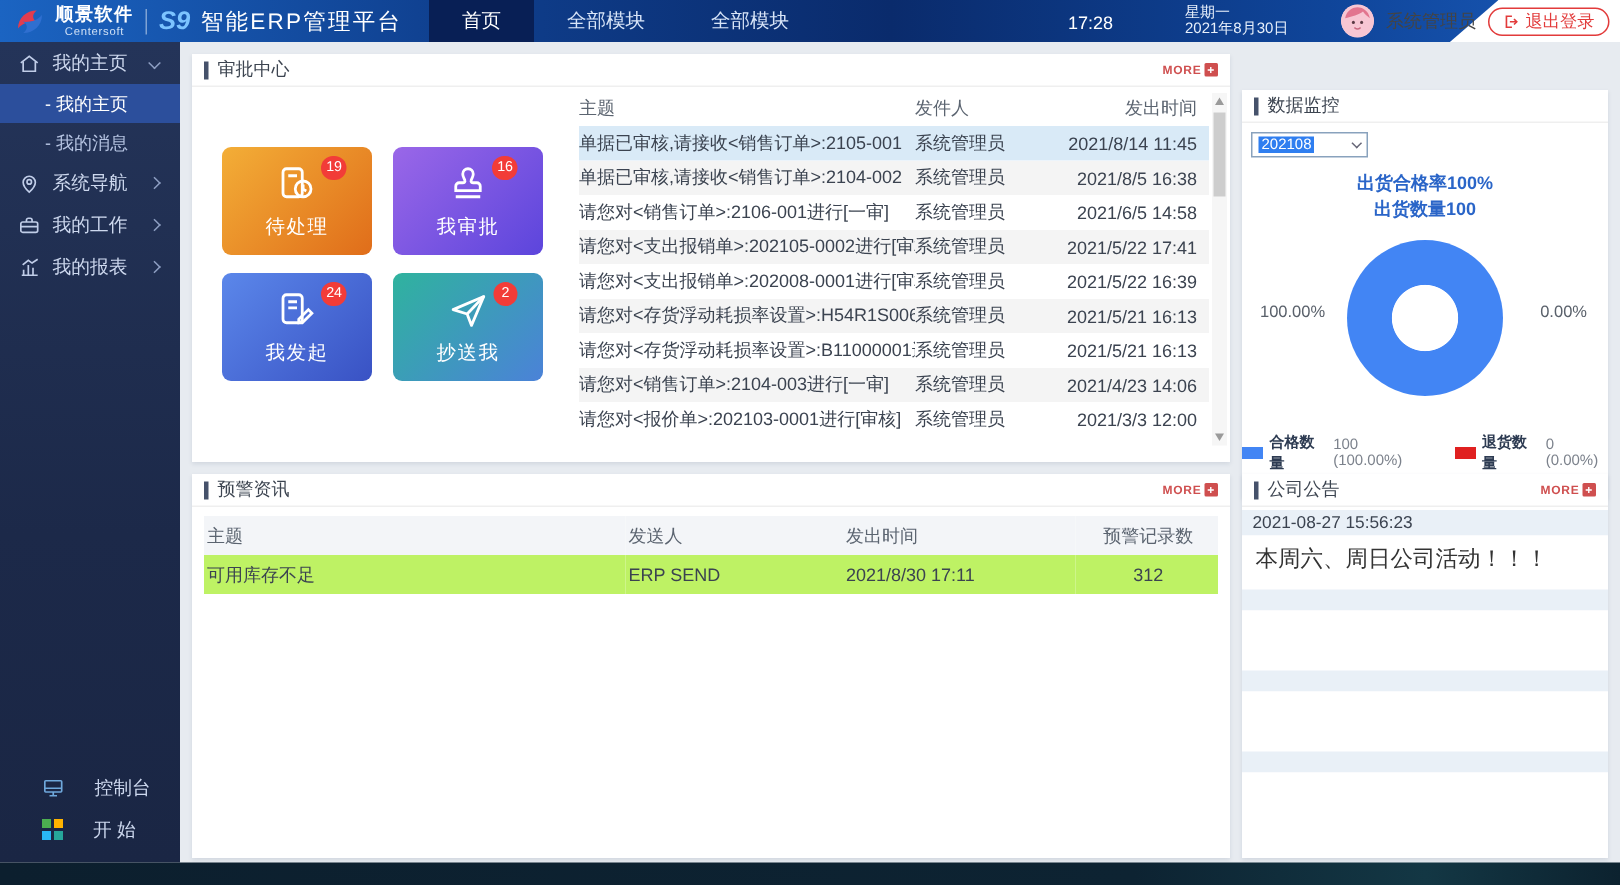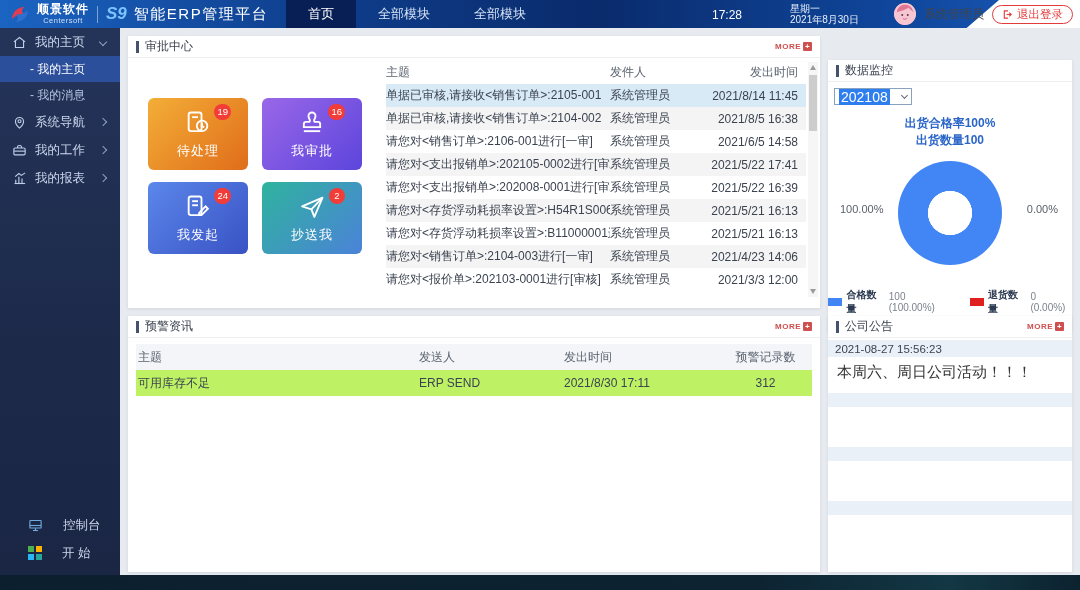--- a/index.html
+++ b/index.html
@@ -84,21 +84,21 @@
   .ac-table tbody tr.selected { background:#d9eaf7; }
   .vscroll { position:absolute; right:2px; top:4px; bottom:10px; width:10px; background:#f6f6f6; }
   .arr { position:absolute; left:2px; width:0; height:0; border-left:3px solid transparent; border-right:3px solid transparent; }
   .arr.up { top:3px; border-bottom:5px solid #9a9a9a; }
   .arr.down { bottom:3px; border-top:5px solid #9a9a9a; }
   .thumb { position:absolute; left:1px; top:13px; width:8px; height:56px; background:#cdcdcd; }
 
   
   .select { display:inline-flex; align-items:center; justify-content:space-between; width:78px; height:17px;
     border:1px solid #89a2bd; margin:6px 0 0 6px; background:#fff; padding:0 4px; cursor:pointer; }
-  .sel-val { background:#2f7ef0; color:#fff; font-size:14px; padding:0 2px; }
+  .sel-val { background:#2f7ef0; color:#fff; font-size:10px; padding:0 2px; }
   .sel-chev { width:5px; height:5px; border-right:1.3px solid #667; border-bottom:1.3px solid #667; transform:rotate(45deg); margin-top:-2px; }
   .mon-summary { text-align:center; margin-top:9px; color:#2a65c8; font-weight:bold; font-size:12px; line-height:17px; }
   .donut-wrap { position:relative; height:116px; margin-top:10px; }
   .donut { position:absolute; left:50%; top:2px; transform:translateX(-50%); width:104px; height:104px; border-radius:50%;
     background:radial-gradient(closest-side,#fff 0 42%,#4285f4 43% 100%); }
   .donut-label { position:absolute; top:44px; font-size:11px; color:#5a616b; }
   .donut-label.left { left:12px; }
   .donut-label.right { right:14px; }
   .legend { position:absolute; bottom:16px; left:0; width:100%; display:flex; justify-content:flex-end; gap:18px; }
   .legend-item { display:flex; align-items:center; gap:4px; font-size:10px; }

